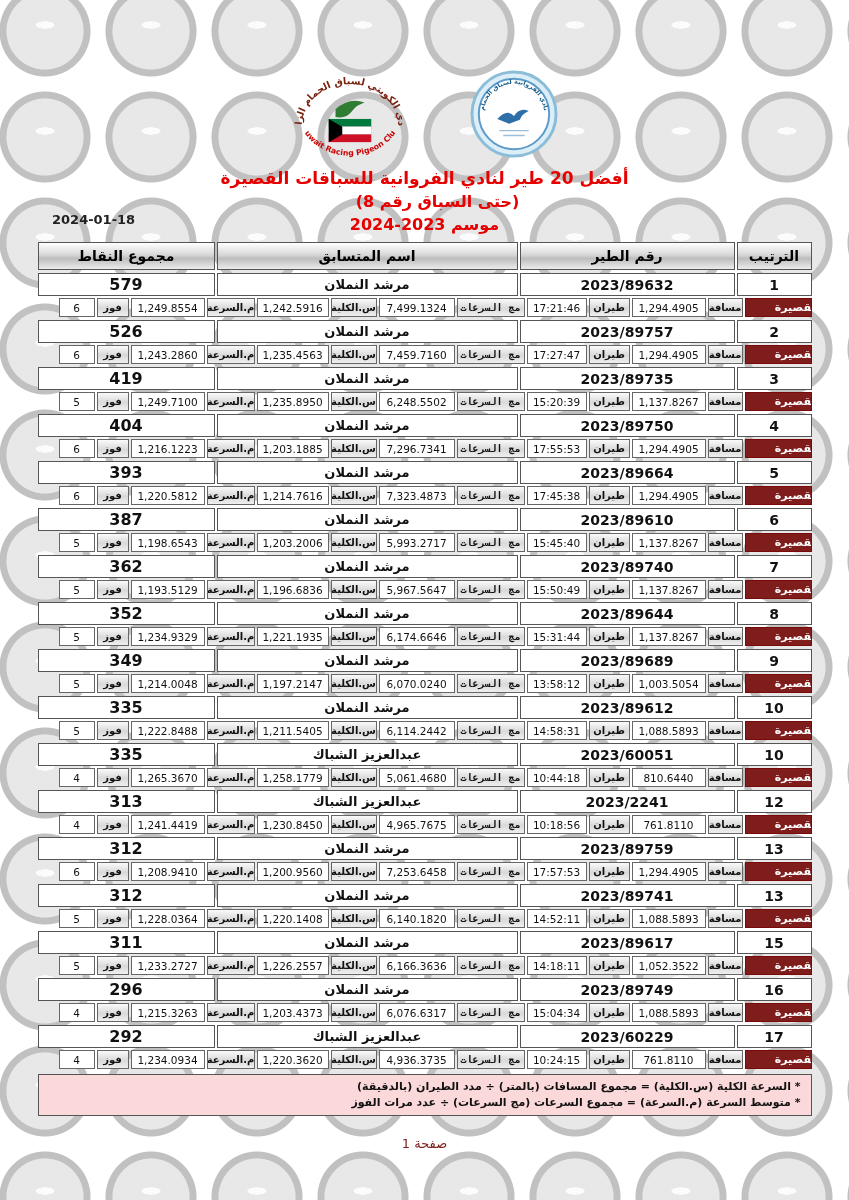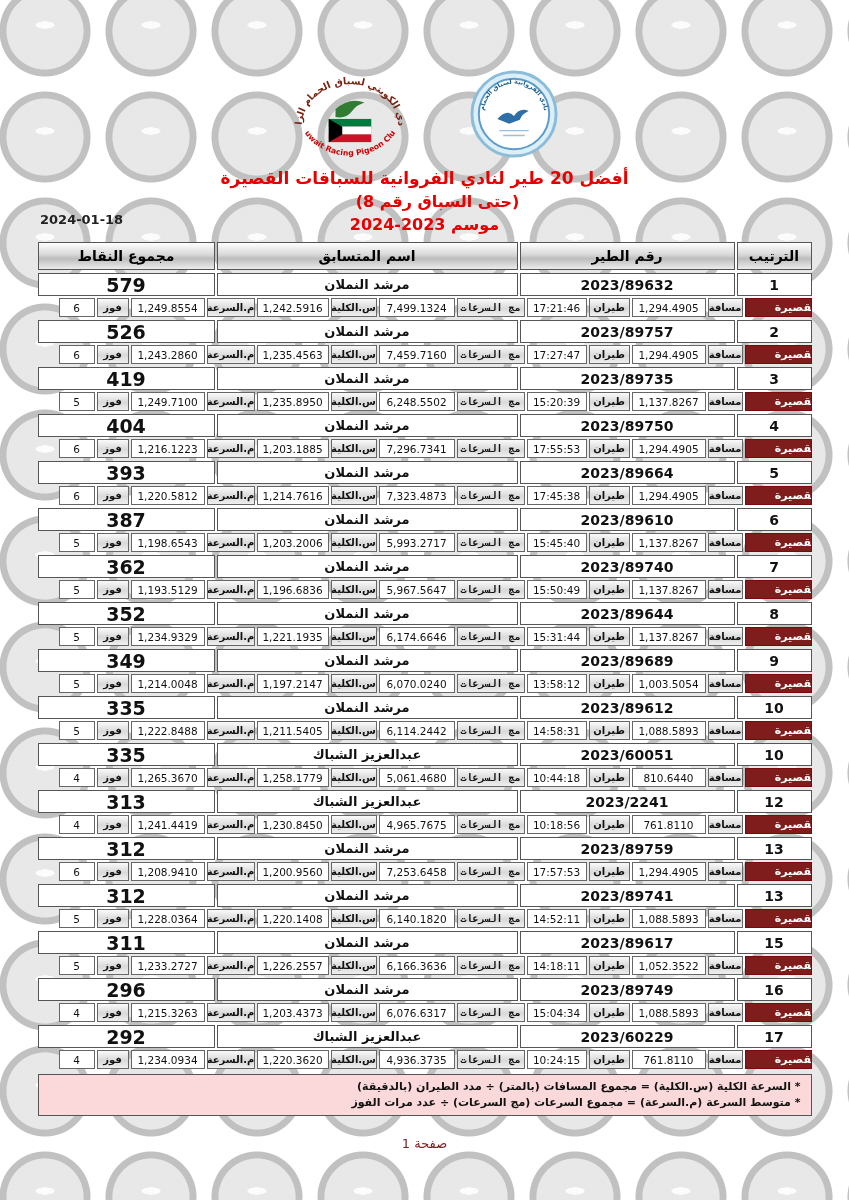--- a/index.html
+++ b/index.html
@@ -18,21 +18,21 @@
       radial-gradient(circle at 53px 53px, rgba(178,178,178,0.30) 0 38px, rgba(178,178,178,0) 39px);
     background-size:106px 106px;
     background-position:-8px -22px;
     background-repeat:repeat;
   }
 
   .content{position:absolute;inset:0;z-index:1;}
 
   .logos{display:flex;justify-content:center;align-items:flex-start;gap:62px;padding-top:70px;}
 
-  .date{position:absolute;left:40px;top:212px;font-size:13px;direction:ltr;font-weight:bold;color:#222;}
+  .date{position:absolute;left:52px;top:212px;font-size:13px;direction:ltr;font-weight:bold;color:#222;}
 
   .titles{text-align:center;direction:rtl;color:#e60000;font-weight:bold;}
   .title-main{font-size:17px;margin-top:4px;text-align:center;}
   .title-sub{font-size:16px;margin-top:4px;padding-left:26px;}
   .title-season{font-size:16px;margin-top:4px;}
 
   .race-table{width:774px;margin:8px auto 0;direction:rtl;}
 
   .header-row{display:flex;gap:2px;height:28px;margin-bottom:3px;}
   .h-cell{
@@ -46,21 +46,21 @@
   .entry{margin-bottom:3px;}
   .main-row{display:flex;gap:2px;height:23px;margin-bottom:2px;}
   .cell{
     box-sizing:border-box;border:1px solid #555;background:#fff;
     display:flex;align-items:center;justify-content:center;
     font-weight:bold;color:#111;flex:0 0 auto;
   }
   .cell.rank{font-size:14px;}
   .cell.bird{font-size:14px;}
   .cell.name{font-size:13px;}
-  .cell.points{font-size:19px;}
+  .cell.points{font-size:16px;}
 
   .detail-row{display:flex;gap:2px;height:19px;}
   .dcell{
     box-sizing:border-box;border:1px solid #666;background:#fff;
     display:flex;align-items:center;justify-content:center;
     font-size:10px;color:#111;flex:0 0 auto;overflow:hidden;white-space:nowrap;
   }
   .cat{width:67px;background:#7f1d1d;border-color:#7a0a0a;color:#fff;font-weight:bold;font-size:11px;padding-left:38px;}
   .dlbl{background:linear-gradient(180deg,#fafafa 0%,#d9d9d9 55%,#efefef 100%);font-weight:bold;}
   .dval{font-size:10.5px;}

